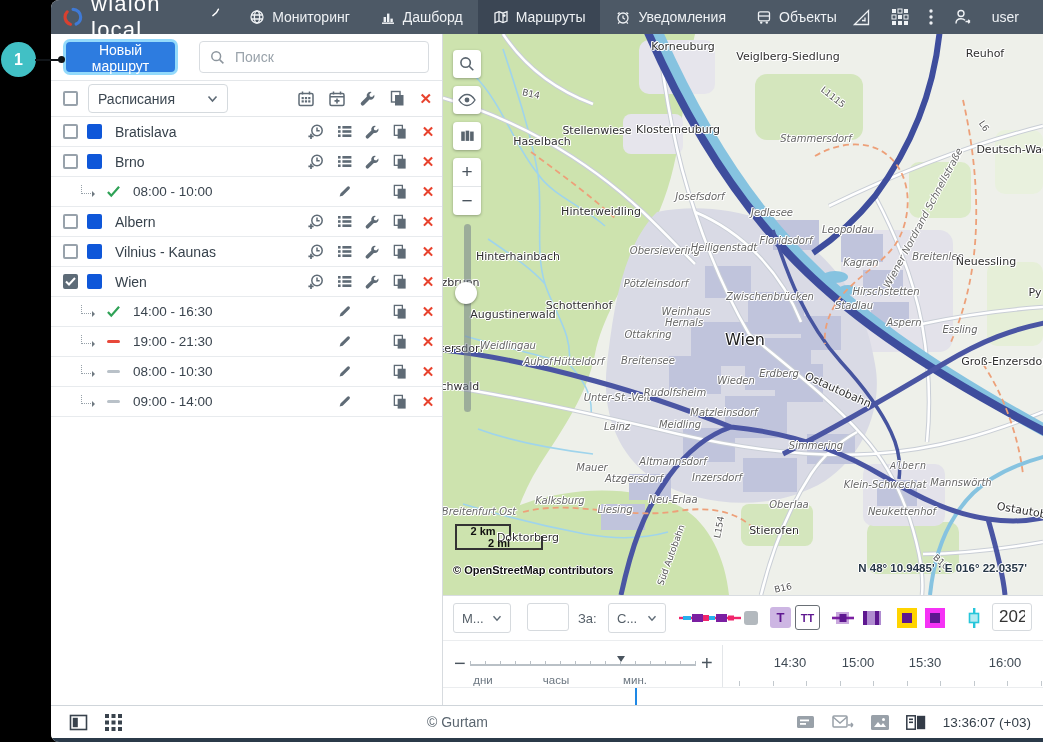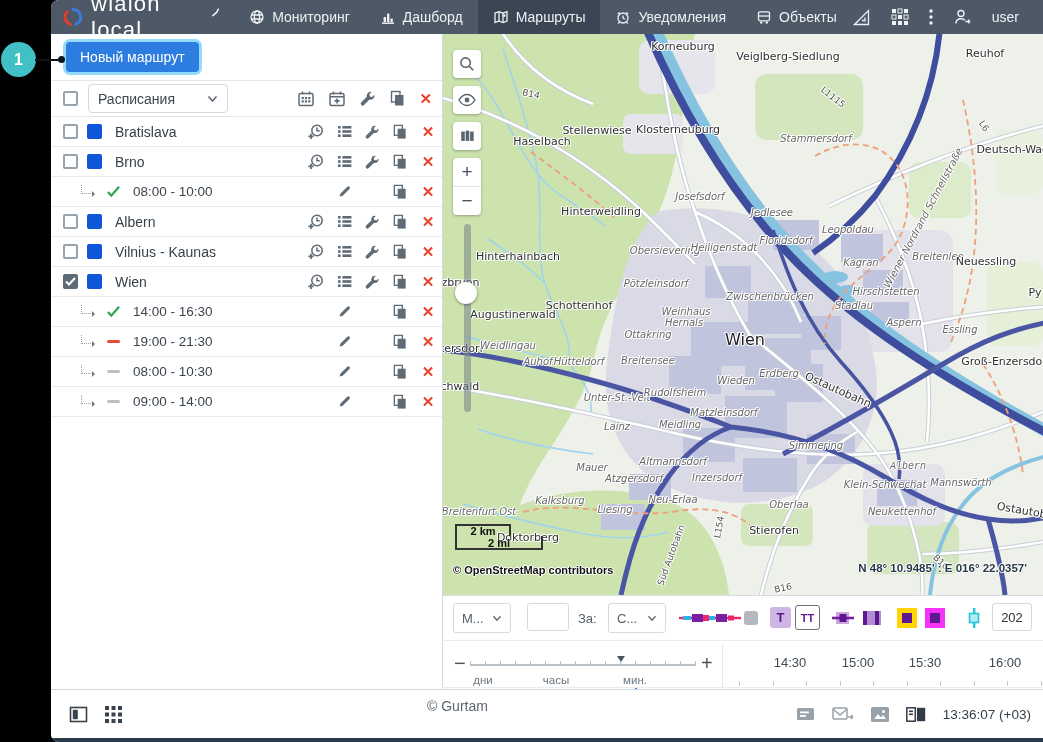--- a/index.html
+++ b/index.html
@@ -69,37 +69,37 @@
   .sb-km{width:56px;height:12px;border:2px solid #333;border-bottom:none;text-align:center;line-height:10px;}
   .sb-mi{width:88px;height:14px;border:2px solid #333;border-top:none;text-align:center;line-height:14px;}
   .attribution{position:absolute;left:10px;top:530px;font-size:11px;font-weight:700;color:#111;
       text-shadow:1px 0 0 #fff,-1px 0 0 #fff,0 1px 0 #fff,0 -1px 0 #fff;}
   .coords{position:absolute;right:16px;top:528px;font-size:11.5px;font-weight:700;color:#273747;
       text-shadow:1px 0 0 #fff,-1px 0 0 #fff,0 1px 0 #fff,0 -1px 0 #fff;}
   
   .bpanel{height:110px;flex:none;background:#fff;border-top:1px solid #d9dde1;position:relative;}
   .brow1{position:absolute;left:0;top:0;right:0;height:44px;}
   .dd-sm{position:absolute;top:7px;height:30px;border:1px solid #d6dade;border-radius:3px;background:#fff;display:flex;align-items:center;justify-content:space-between;padding:0 8px;font-size:13px;color:#555f68;cursor:pointer;}
-  .inp-sm{position:absolute;top:7px;height:24px;border:1px solid #d6dade;border-radius:3px;background:#fff;font-size:13px;color:#333;padding:13px 6px;outline:none;}
+  .inp-sm{position:absolute;top:7px;height:24px;border:1px solid #d6dade;border-radius:3px;background:#fff;font-size:17px;color:#333;padding:13px 6px;outline:none;}
   .za{position:absolute;left:135px;top:15px;font-size:13px;color:#555f68;}
   .tico{position:absolute;display:flex;align-items:center;justify-content:center;cursor:pointer;}
   .tile{border-radius:3px;}
   .brow2{position:absolute;left:0;top:44px;right:0;height:47px;border-top:1px solid #ebedef;}
   .zminus,.zplus{position:absolute;top:12px;font-size:20px;color:#4a545e;cursor:pointer;line-height:1;}
   .ruler{position:absolute;left:27px;top:23px;width:225px;height:2px;background:#b9c0c6;}
   .rtick{position:absolute;top:-3px;width:1px;height:5px;background:#b9c0c6;}
   .rmarker{position:absolute;left:147px;top:-8px;width:0;height:0;border:4px solid transparent;border-top:6px solid #4a545e;cursor:pointer;}
   .zlabel{position:absolute;top:33px;font-size:11.5px;color:#6b7680;transform:translateX(-50%);}
   .vdiv{position:absolute;left:279px;top:4px;bottom:0;width:1px;background:#e3e6e9;}
   .ttime{position:absolute;top:14px;font-size:13px;color:#3f4a54;transform:translateX(-50%);}
   .ttick{position:absolute;top:40px;width:1px;height:5px;background:#c3c9ce;}
   .bstrip{position:absolute;left:0;top:91px;right:0;height:19px;background:#fff;border-top:1px solid #ebedef;}
   .cursorline{position:absolute;left:192px;top:0;width:2px;height:19px;background:#1e88e5;}
   
-  .statusbar{position:absolute;left:0;bottom:4px;right:0;height:49px;background:#fff;border-top:1px solid #cfd5da;}
+  .statusbar{position:absolute;left:0;bottom:4px;right:0;height:33px;background:#fff;border-top:1px solid #cfd5da;}
   .sb-left{position:absolute;left:18px;top:0;height:100%;display:flex;align-items:center;gap:17px;color:#39434d;}
   .sb-left .ic{display:flex;cursor:pointer;}
   .gurtam{position:absolute;left:376px;top:8px;font-size:14px;color:#5b6670;}
   .sb-right{position:absolute;right:12px;top:0;height:100%;display:flex;align-items:center;gap:17px;color:#99a1a9;}
   .sb-right .ic{display:flex;cursor:pointer;}
   .clock{font-size:13.5px;color:#333e48;}
   .darkstrip{position:absolute;left:0;bottom:0;right:0;height:4px;background:#2b3a49;}
   
   .callout-circle{position:absolute;left:1px;top:42px;width:35px;height:35px;border-radius:50%;background:#41c0c5;color:#fff;font-size:16px;font-weight:700;display:flex;align-items:center;justify-content:center;z-index:30;}
   .callout-line{position:absolute;left:35px;top:59px;width:26px;height:2px;background:#101418;z-index:30;}
@@ -206,20 +206,27 @@
         </span>
         <span class="user-label">user</span>
       </div>
     </header>
 
     <div class="content">
 
       <aside class="panel">
         <div class="panel-head">
           <button class="btn-new">Новый маршрут</button>
+          <div class="search-box">
+            <svg width="15" height="15" viewBox="0 0 15 15" fill="none" stroke="#8d969e" stroke-width="1.5">
+                <circle cx="6.2" cy="6.2" r="4.4"></circle>
+                <path d="M9.6,9.6,13.4,13.4"></path>
+              </svg>
+            <input placeholder="Поиск" style="">
+          </div>
         </div>
         <div class="panel-toolbar">
           <span class="cb"></span>
           <div class="dd dd-view">
             <span>Расписания</span>
             <svg width="11" height="8" viewBox="0 0 11 8" fill="none" stroke="#5f6b76" stroke-width="1.6">
                 <path d="M1.5,1.5,5.5,6,9.5,1.5"></path>
               </svg>
           </div>
           <div class="tool-icons">

